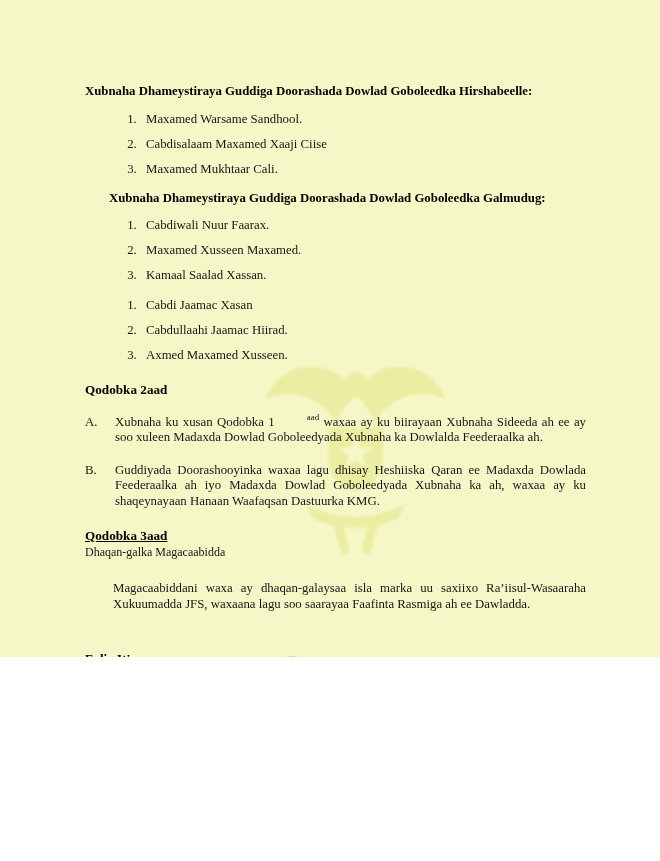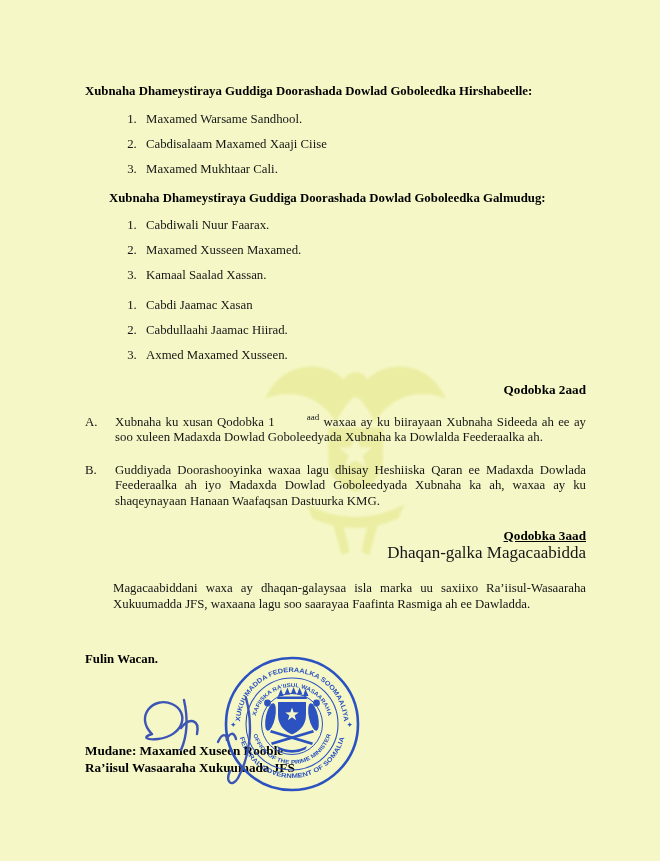--- a/index.html
+++ b/index.html
@@ -1,29 +1,29 @@
 <!DOCTYPE html>
 <html><head>
 <meta charset="utf-8">
 <style>
   html,body{margin:0;padding:0;}
   .page{
-    position:relative; width:660px; height:861px; overflow:hidden;
+    position:relative; width:660px; height:657px; overflow:hidden;
     background:#f5f7c6;
     font-family:"Liberation Serif", serif;
     color:#161616;
   }
   .content{position:relative; z-index:2; padding:84px 74px 0 85px; font-size:12.8px; line-height:15.5px;}
   .sec-heading{font-weight:bold; color:#000; margin:0;}
   .sec-heading.mt{margin-top:14px;margin-left:24px;}
   ol.names{margin:11px 0 14px 0; padding-left:46px; line-height:16px;}
   ol.names li{padding-left:6px; margin:9px;}
-  .center-title{text-align:right; font-weight:bold; font-size:13.2px; margin-top:19px; color:#000;}
+  .center-title{text-align:left; font-weight:bold; font-size:13.2px; margin-top:19px; color:#000;}
   .center-title .u{text-decoration:underline;}
-  .center-sub{text-align:right; font-size:17px; margin-top:1px;}
+  .center-sub{text-align:left; font-size:12px; margin-top:1px;}
   .para{display:grid; grid-template-columns:30px 1fr; margin-top:17px; text-align:justify;}
   .para .label{grid-column:1;}
   .para .ptext{grid-column:2; padding-right:0px;}
   sup{font-size:9px; line-height:0;margin-left:32px;}
   .q3body{margin:21px 0 16px 28px; text-align:justify;}
   .closing{font-weight:bold; color:#000; margin-top:40px;}
   .sig-area{position:relative; height:120px; margin-top:2px;}
   .sig-lines{position:absolute; left:0; top:62px; font-weight:bold; font-size:13.2px; line-height:17px; color:#000; z-index:2;}
   .seal-svg{position:absolute; left:137px; top:-26px; z-index:3;}
   .sign-svg{position:absolute; left:45px; top:12px; z-index:4;}

